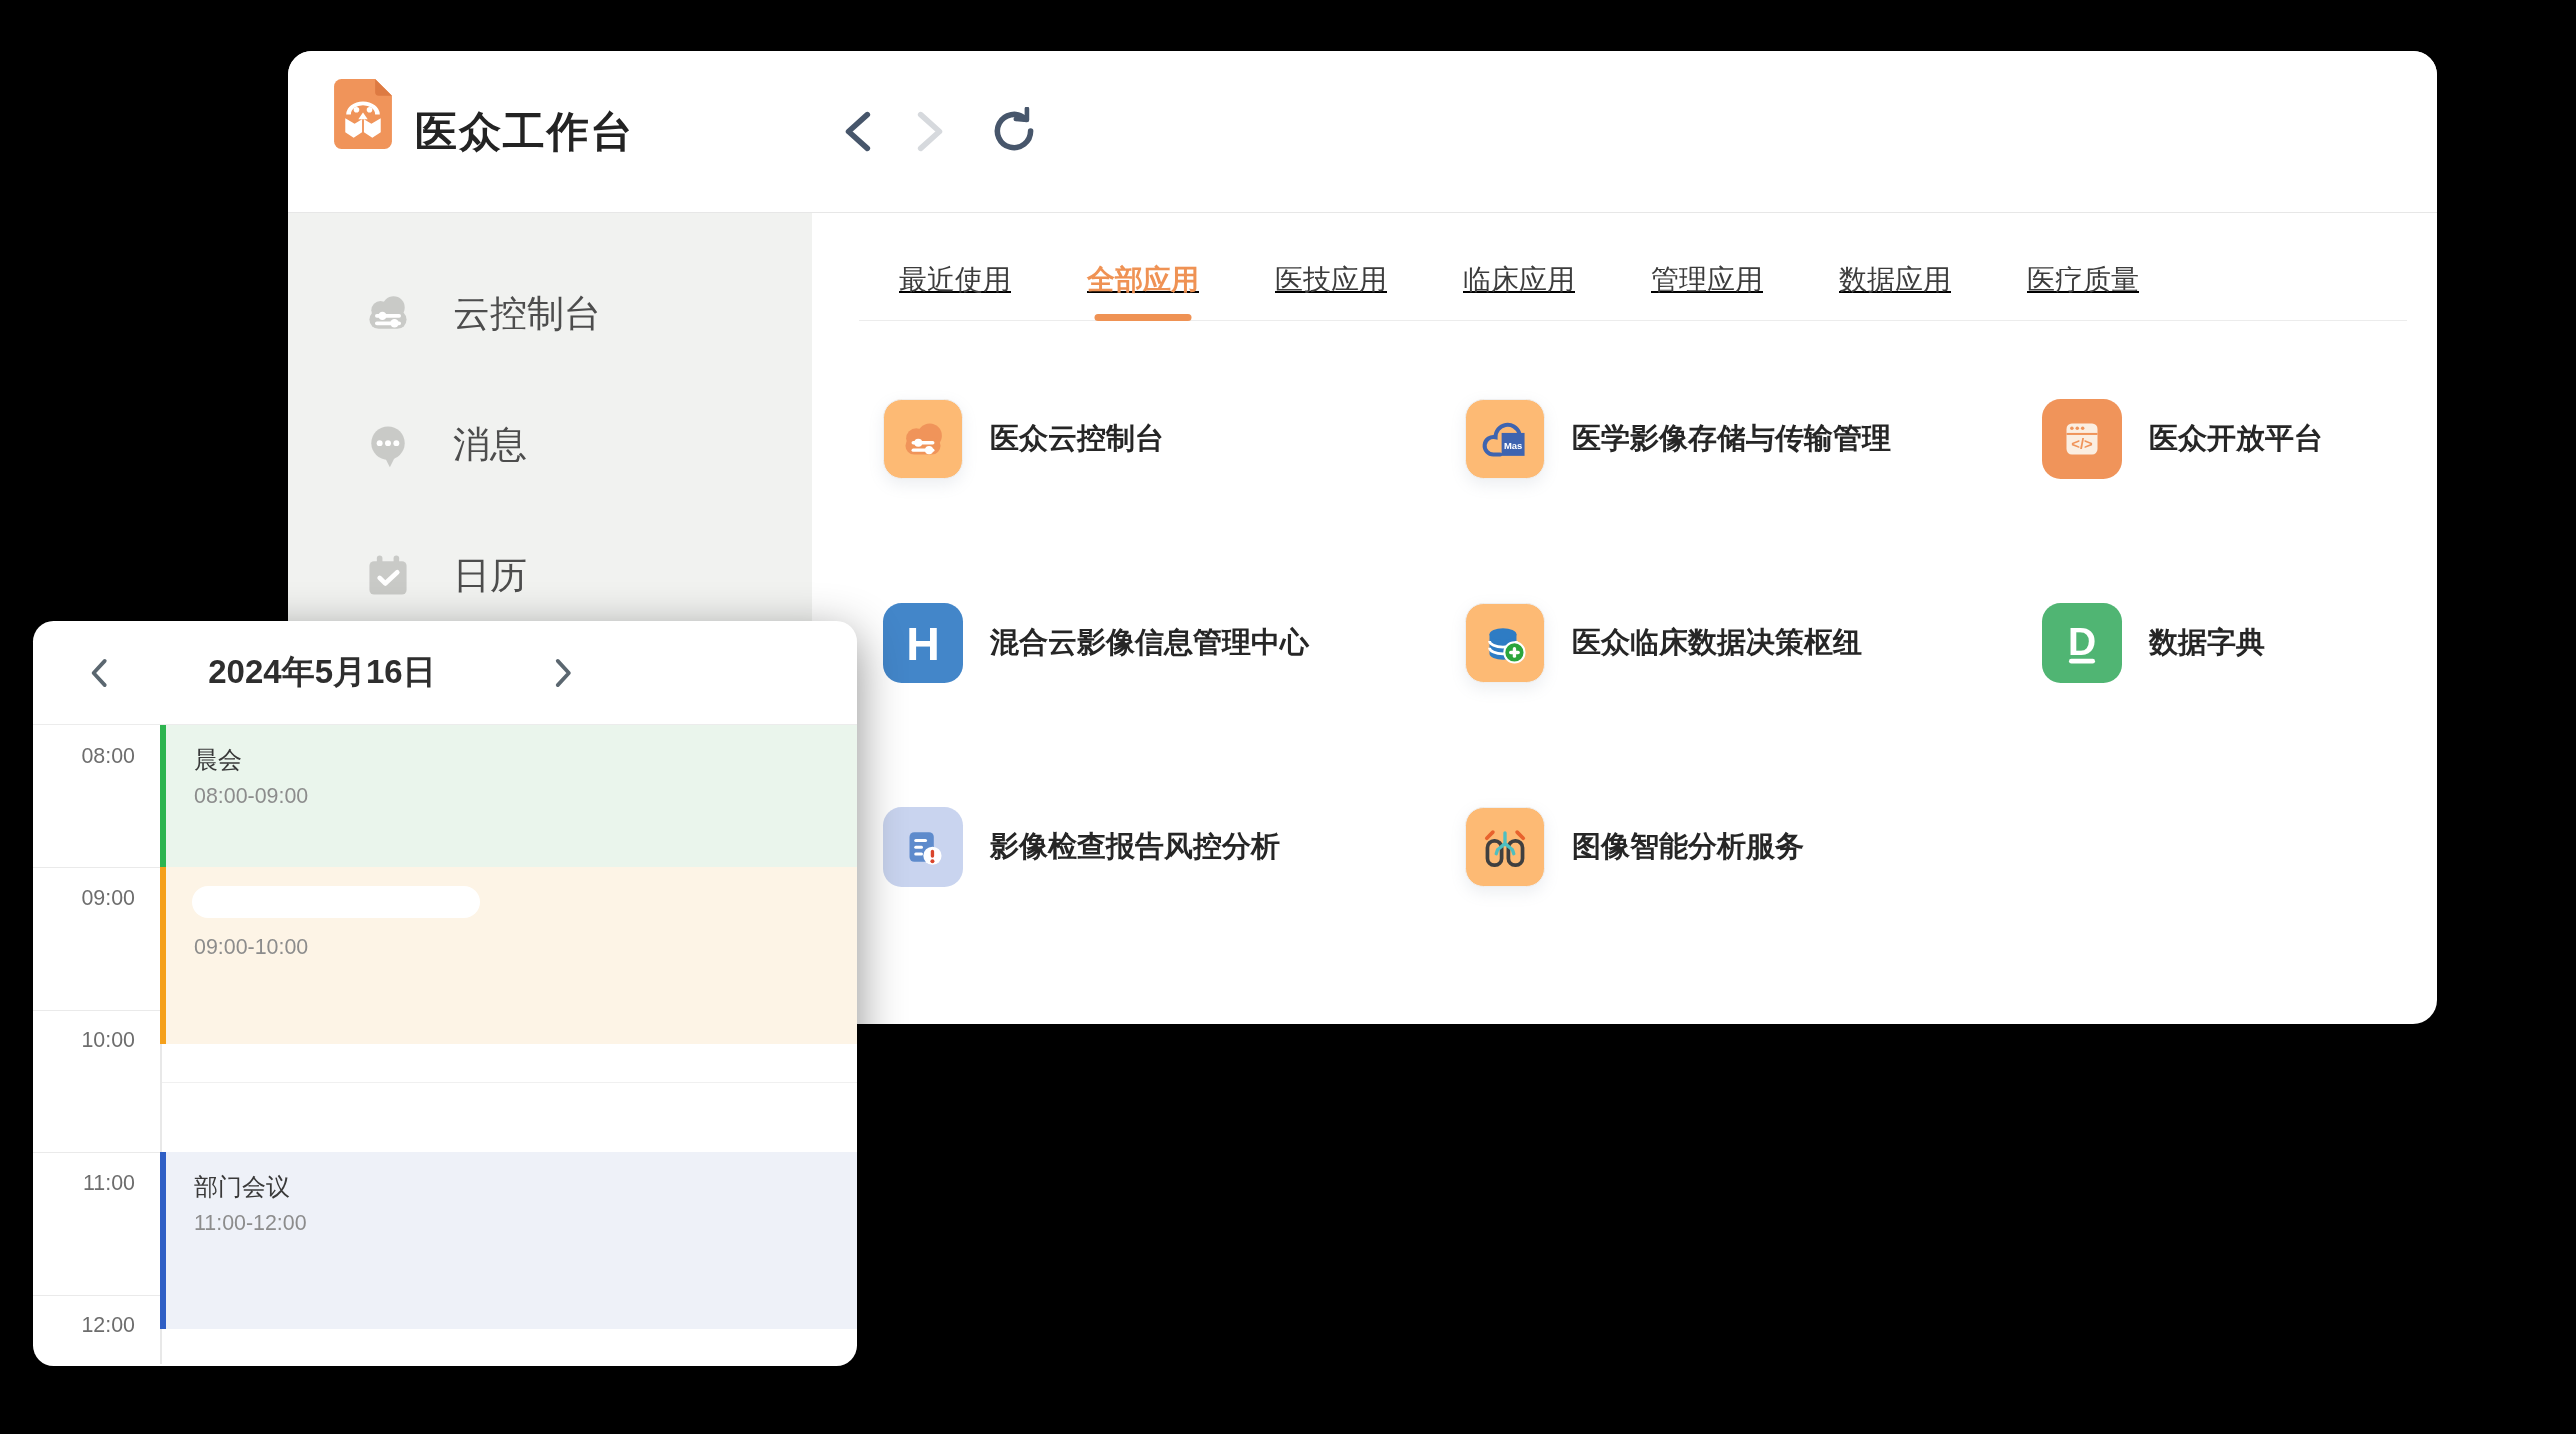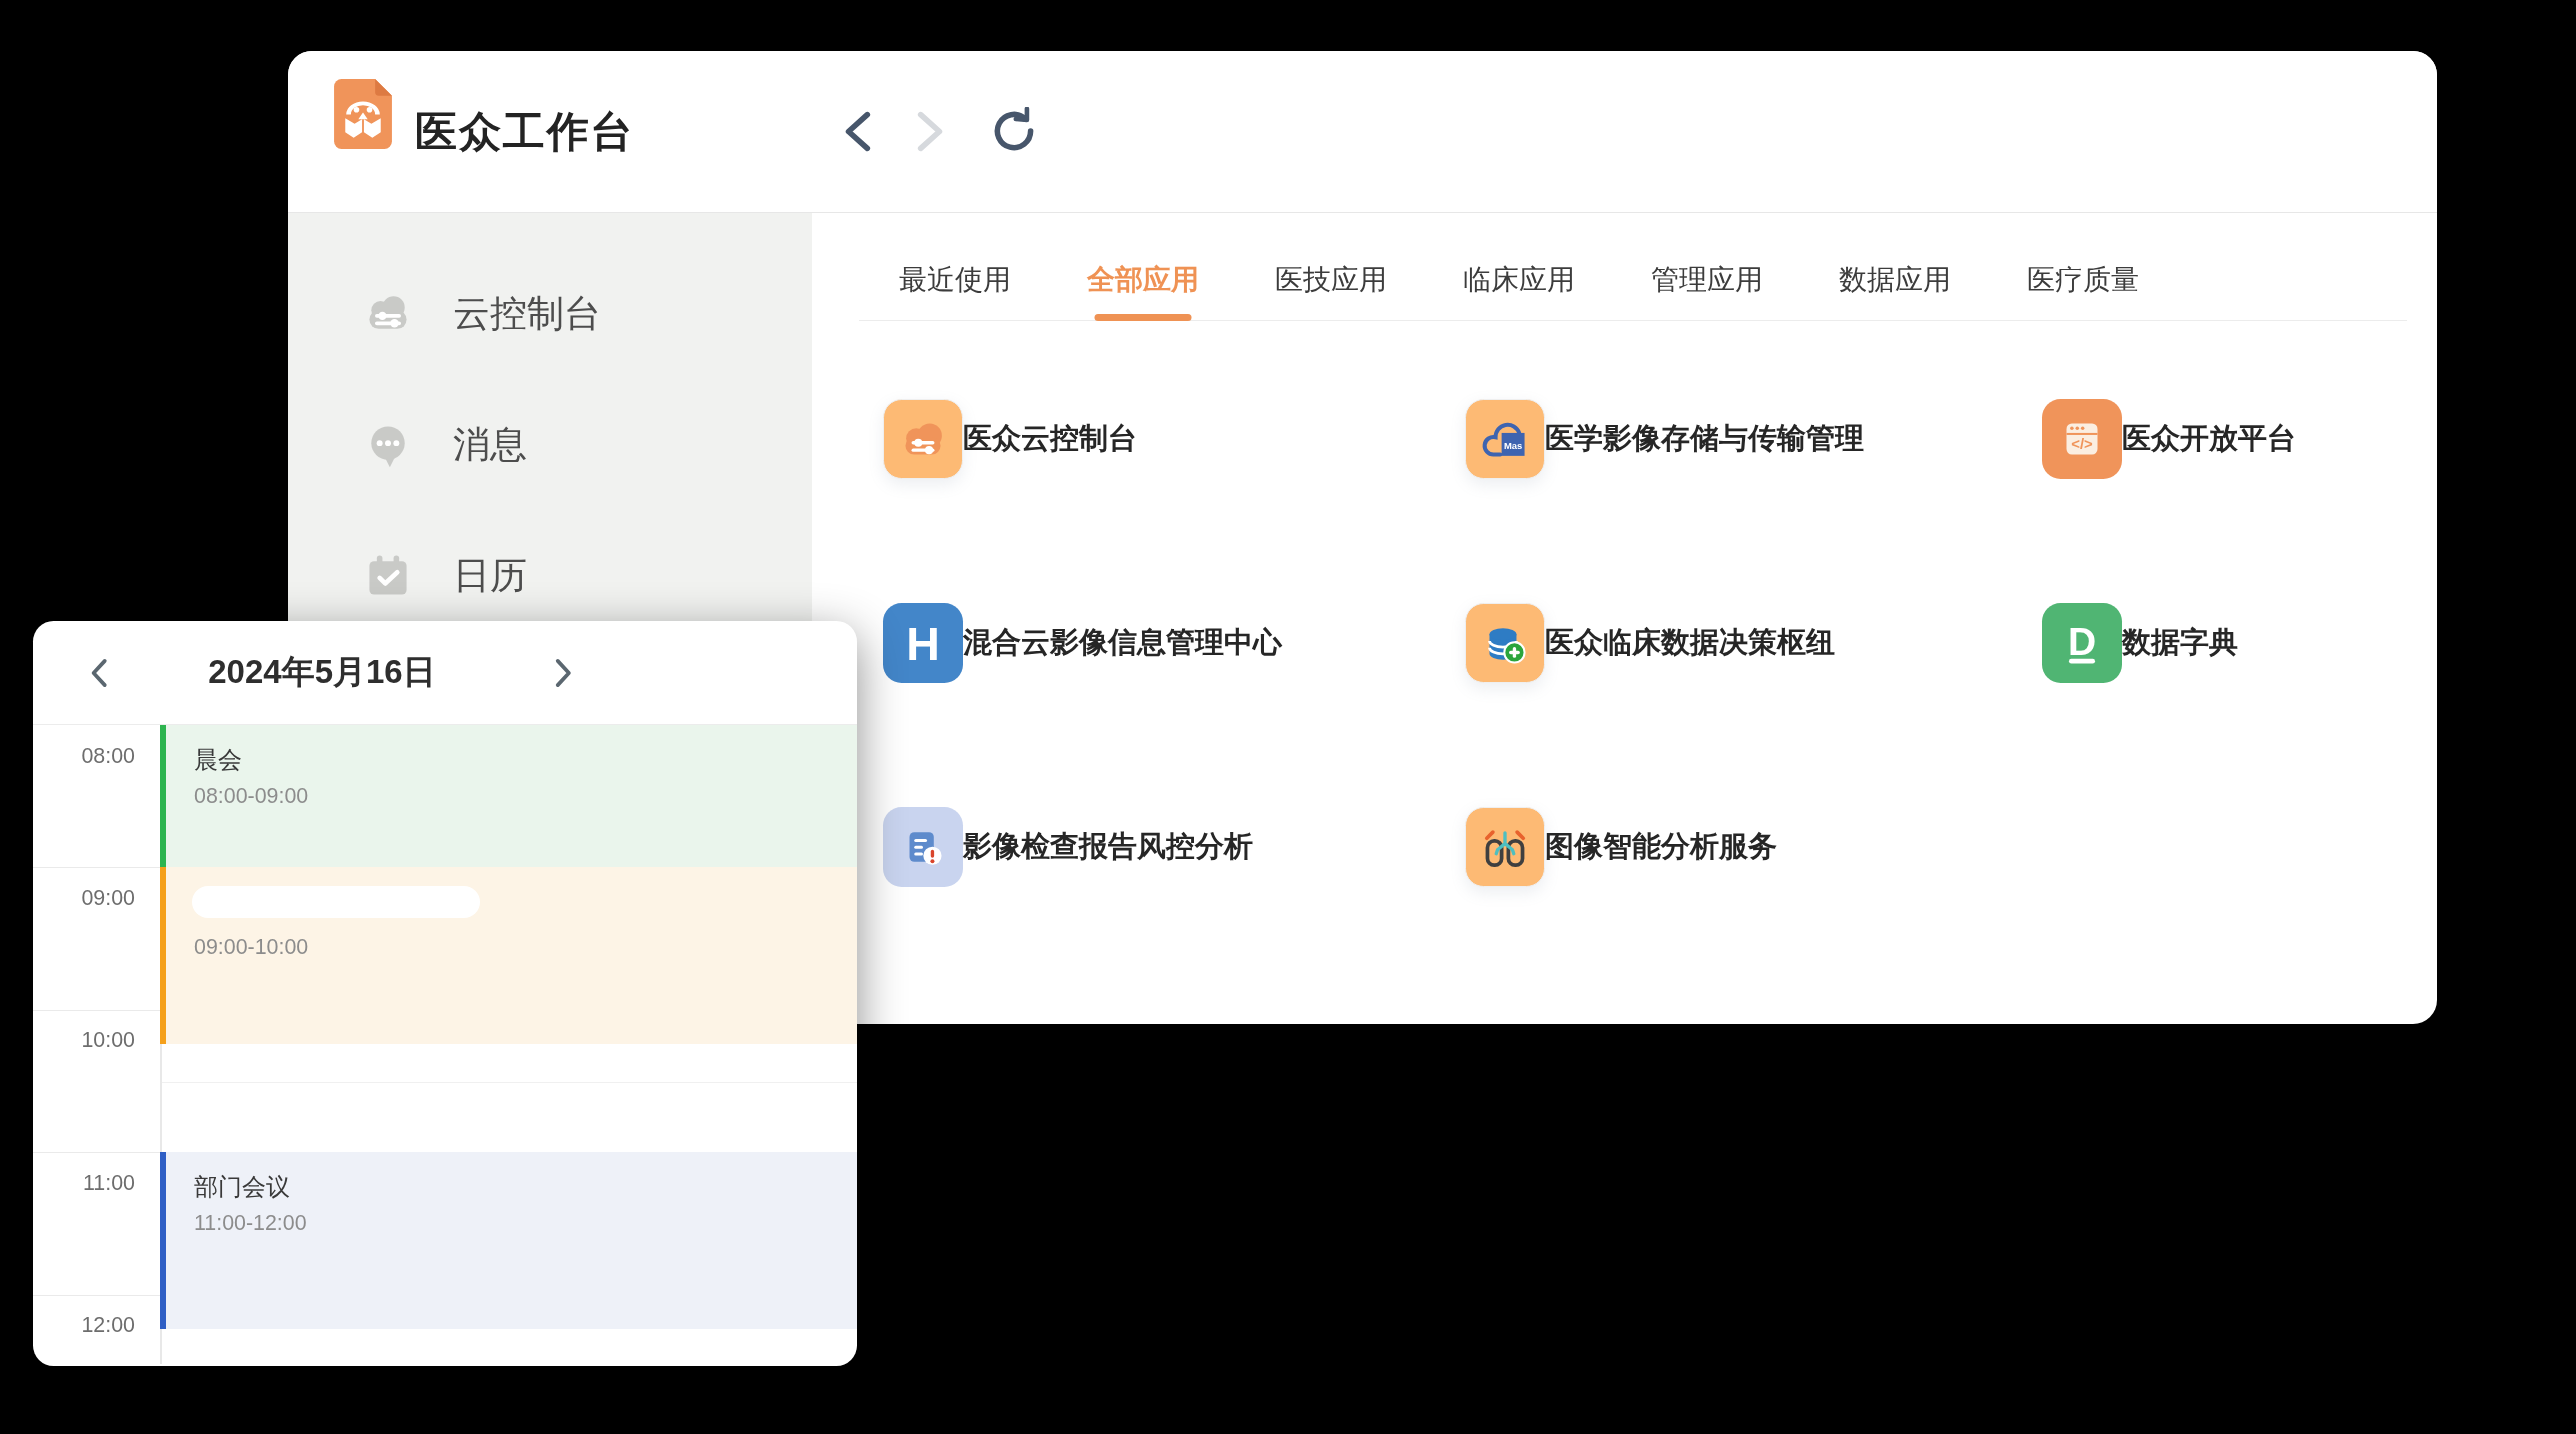--- a/index.html
+++ b/index.html
@@ -17,30 +17,30 @@
           justify-content:center;cursor:pointer;}
   .nav-back{left:543px;} .nav-forward{left:617px;} .nav-refresh{left:700px;}
 
   .window-body{display:flex;height:810px;}
   .sidebar{width:524px;background:#f1f2f0;height:100%;padding-top:35px;box-sizing:border-box;flex:none;}
   .side-item{height:131px;display:flex;align-items:center;padding-left:74px;gap:39px;cursor:pointer;}
   .side-item .sicon{width:52px;height:52px;flex:none;}
   .side-label{font-size:37px;color:#4d4d4d;font-weight:500;}
 
   .content{flex:1;padding-top:48px;box-sizing:border-box;position:relative;}
-  .tabs-row{display:flex;gap:76px;margin-left:87px;}
+  .tabs-row{display:flex;gap:76px;margin-left:87px;text-decoration:underline;}
   .tab{font-size:28px;color:#3c3c3c;padding-bottom:20.5px;position:relative;cursor:pointer;white-space:nowrap;}
   .tab.active{color:#ef9254;font-weight:600;}
   .tab.active::after{content:"";position:absolute;left:50%;transform:translateX(-50%);
                      bottom:-1.9px;width:97px;height:7.4px;border-radius:3.7px;background:#ef9254;}
   .tabs-divider{height:1.9px;background:#ececec;margin:0 30px 0 47px;}
 
   .app-grid{display:grid;grid-template-columns:582px 577px auto;row-gap:124px;
             margin:78px 0 0 71px;}
-  .app-cell{display:flex;align-items:center;cursor:pointer;}
+  .app-cell{display:flex;align-items:center;gap:27px;cursor:pointer;}
   .tile{width:80px;height:80px;border-radius:18.6px;flex:none;display:flex;align-items:center;justify-content:center;}
   .tile.white{background:#fdba74;border:1.9px solid #efefef;box-shadow:0 5.6px 15px rgba(130,140,160,.14);box-sizing:border-box;}
   .tile.orange{background:#f0945a;}
   .tile.blue{background:#4386c9;}
   .tile.green{background:#50b573;}
   .tile.periwinkle{background:#c9d4ef;}
   .app-label{font-size:29px;font-weight:600;color:#262626;white-space:nowrap;}
 
   
   .calendar{position:absolute;left:33px;top:621px;width:824px;height:745px;background:#fff;

